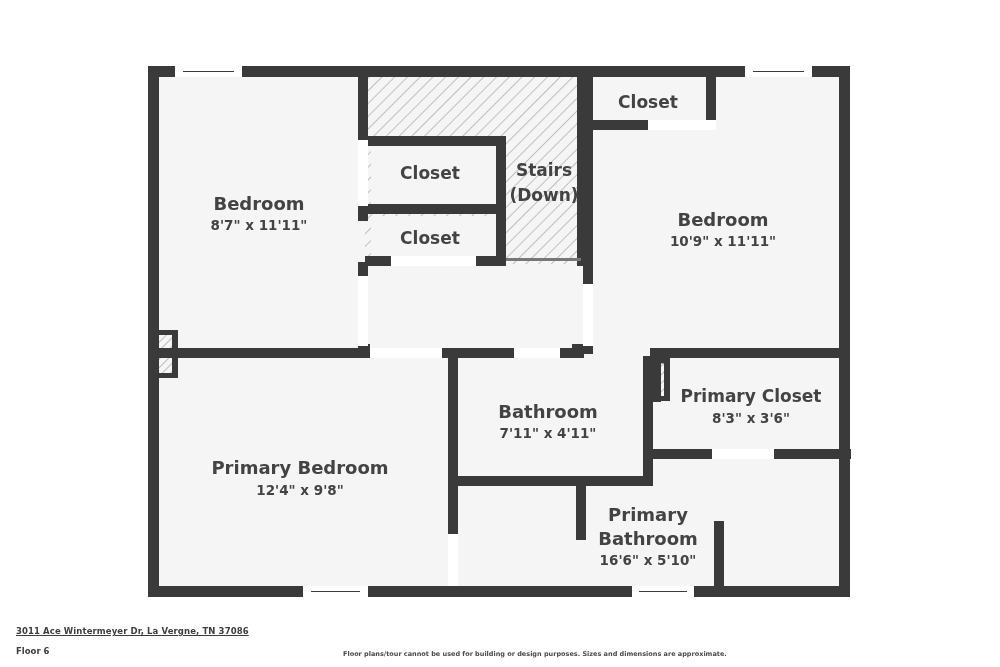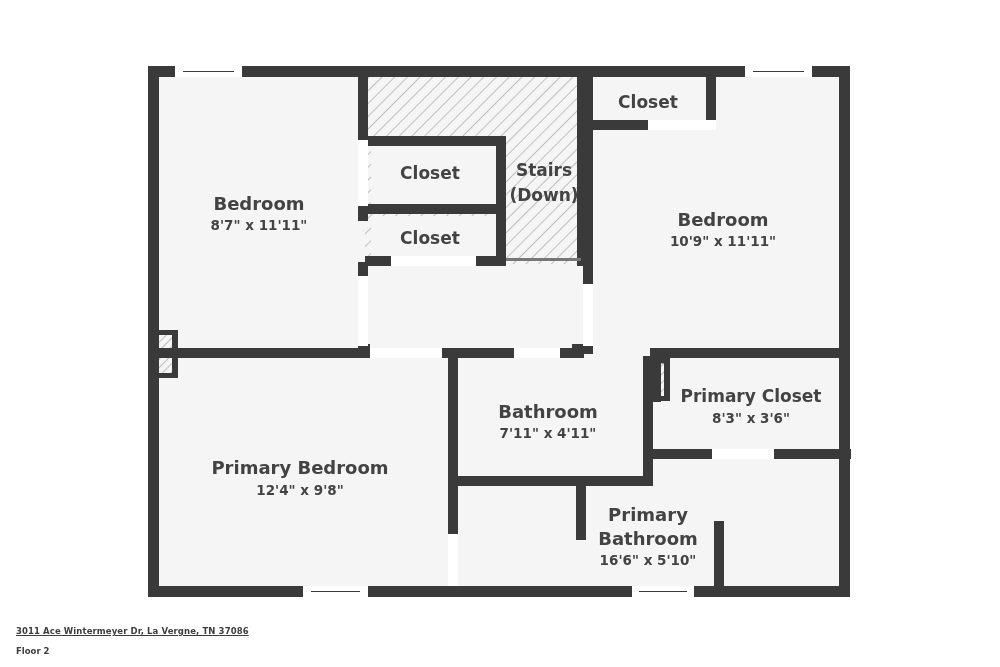--- a/index.html
+++ b/index.html
@@ -253,15 +253,16 @@
       <g>
         <text class="room-label room-name-lg" x="648" y="521">Primary</text>
         <text class="room-label room-name-lg" x="648" y="545">Bathroom</text>
         <text class="room-dims" x="648" y="565">16'6" x 5'10"</text>
       </g>
 
     </g>
   </svg>
 
   <div class="caption-addr">3011 Ace Wintermeyer Dr, La Vergne, TN 37086</div>
-  <div class="caption-floor">Floor 2</div>
+  <div class="caption-floor">Floor 6</div>
+  <div class="caption-disclaimer">Floor plans/tour cannot be used for building or design purposes. Sizes and dimensions are approximate.</div>
 
 </div>
 
 </body></html>

